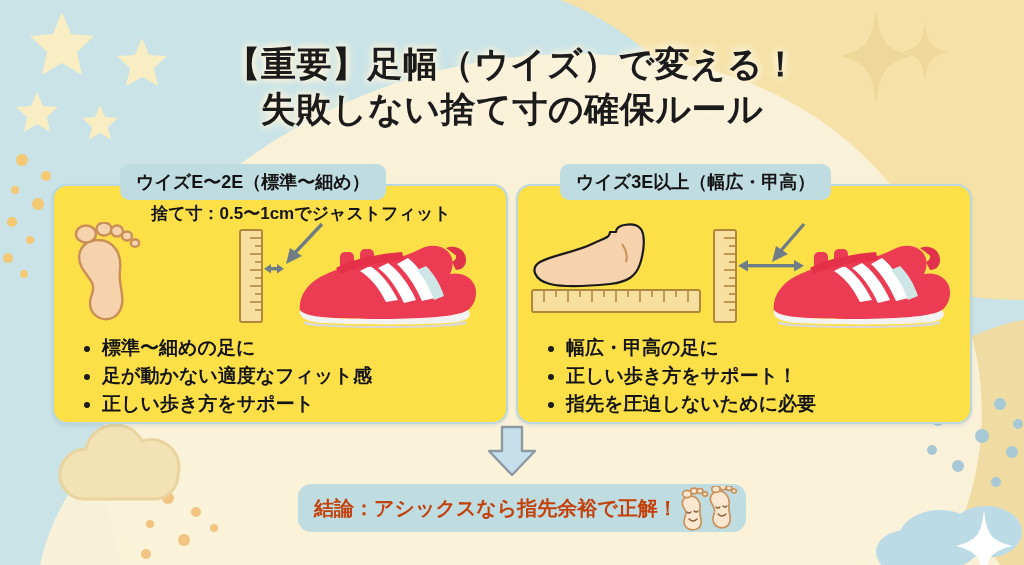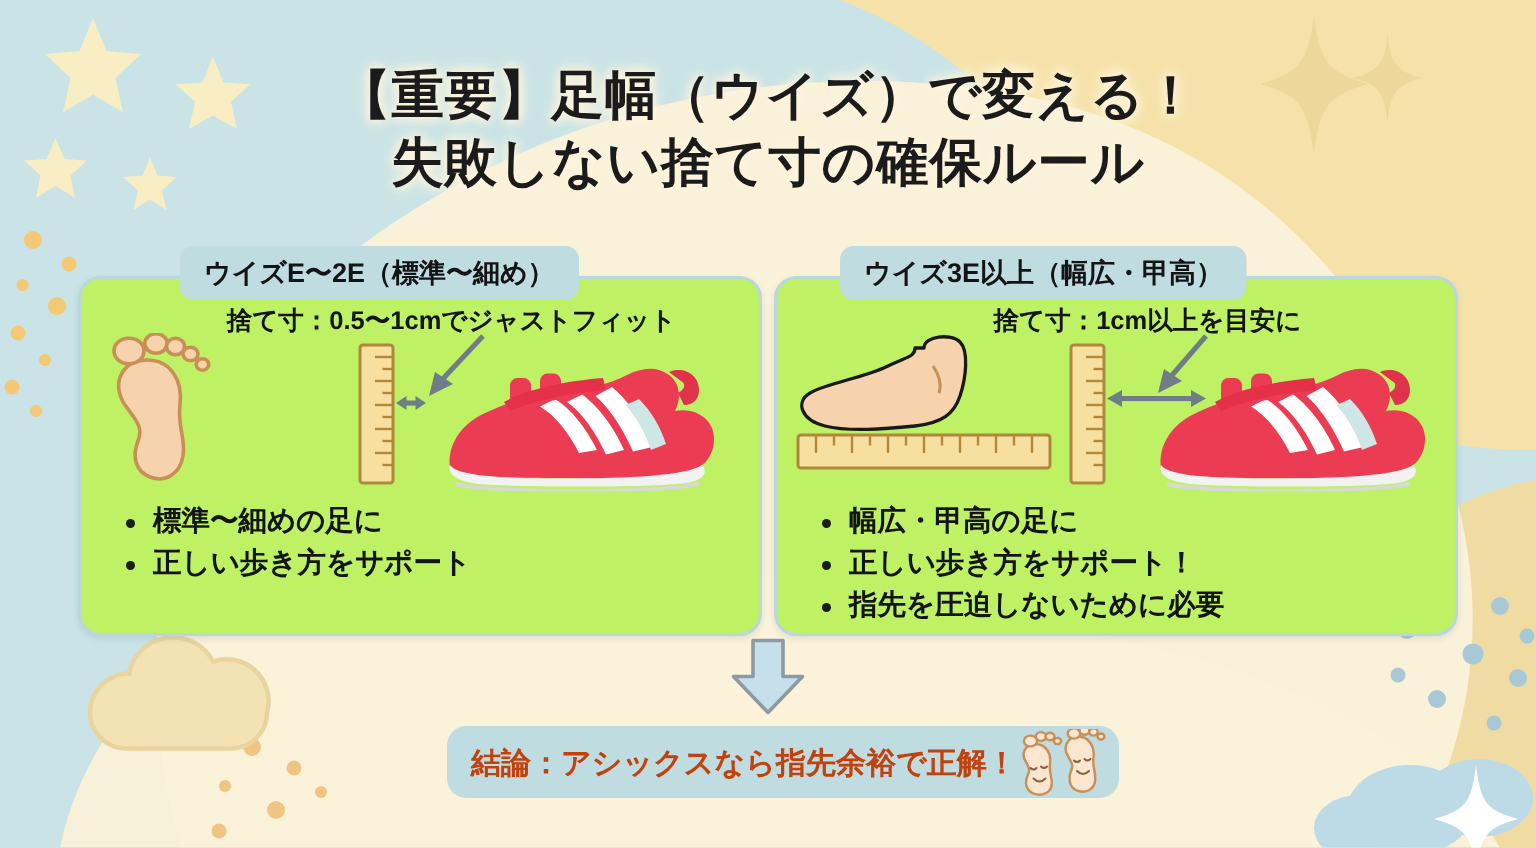--- a/index.html
+++ b/index.html
@@ -23,21 +23,21 @@
     font-size:35px;font-weight:bold;color:#1b1b1b;line-height:1.28;
     letter-spacing:.5px;
     text-shadow:0 0 7px #fdf4dd,0 0 7px #fdf4dd,0 0 12px #fdf4dd;
     white-space:nowrap;
   }
 
   
   .panels{position:absolute;left:0;top:160px;width:1024px;height:260px;z-index:5;}
   .panel{
     position:absolute;top:24px;width:452px;height:236px;
-    background:#bef264;border:2px solid #b8d7de;border-radius:15px;
+    background:#fde047;border:2px solid #b8d7de;border-radius:15px;
     box-shadow:0 2px 4px rgba(120,140,150,.18);
     text-decoration:underline;
   }
   .panel.left{left:52px;}
   .panel.right{left:516px;}
 
   .pill{
     position:absolute;top:0;height:36px;line-height:36px;
     background:#bfdce1;border-radius:9px;
     font-size:18px;font-weight:bold;color:#141414;
@@ -225,26 +225,26 @@
             <rect x="286" y="30" width="14" height="18" rx="5" fill="#ec3c53"></rect>
             <rect x="306" y="27" width="14" height="18" rx="5" fill="#ec3c53"></rect>
             <path d="M282,46 C296,38 322,32 348,30 L350,38 C324,40 300,46 286,52 Z" fill="#e63049"></path>
             <path d="M392,26 C402,22 412,28 412,38 C412,44 408,48 402,48 L398,40 C402,38 404,34 400,32 Z" fill="#e0324a"></path>
           </g>
         </svg>
       </div>
 
       <ul class="bullets">
         <li>標準〜細めの足に</li>
+        <li>足が動かない適度なフィット感</li>
         <li>正しい歩き方をサポート</li>
       </ul>
     </div>
 
     <div class="panel right">
-      <div class="panel-sub">捨て寸：1cm以上を目安に</div>
 
       <div class="art">
         <svg width="452" height="108" viewBox="0 0 452 108" xmlns="http://www.w3.org/2000/svg">
 
           <g>
             <path d="M98,10 C98,2 116,0 122,6 C128,12 126,30 122,42 C118,54 110,60 92,62 C72,64 48,66 32,62 C16,58 12,46 22,40 C34,33 58,30 74,22 C86,16 92,16 92,10 Z" fill="#f6d2ad" stroke="#1a1a1a" stroke-width="2.2" stroke-linejoin="round"></path>
             <path d="M104,22 C108,28 110,34 108,40" fill="none" stroke="#c98f56" stroke-width="2"></path>
           </g>
 
           <g>

